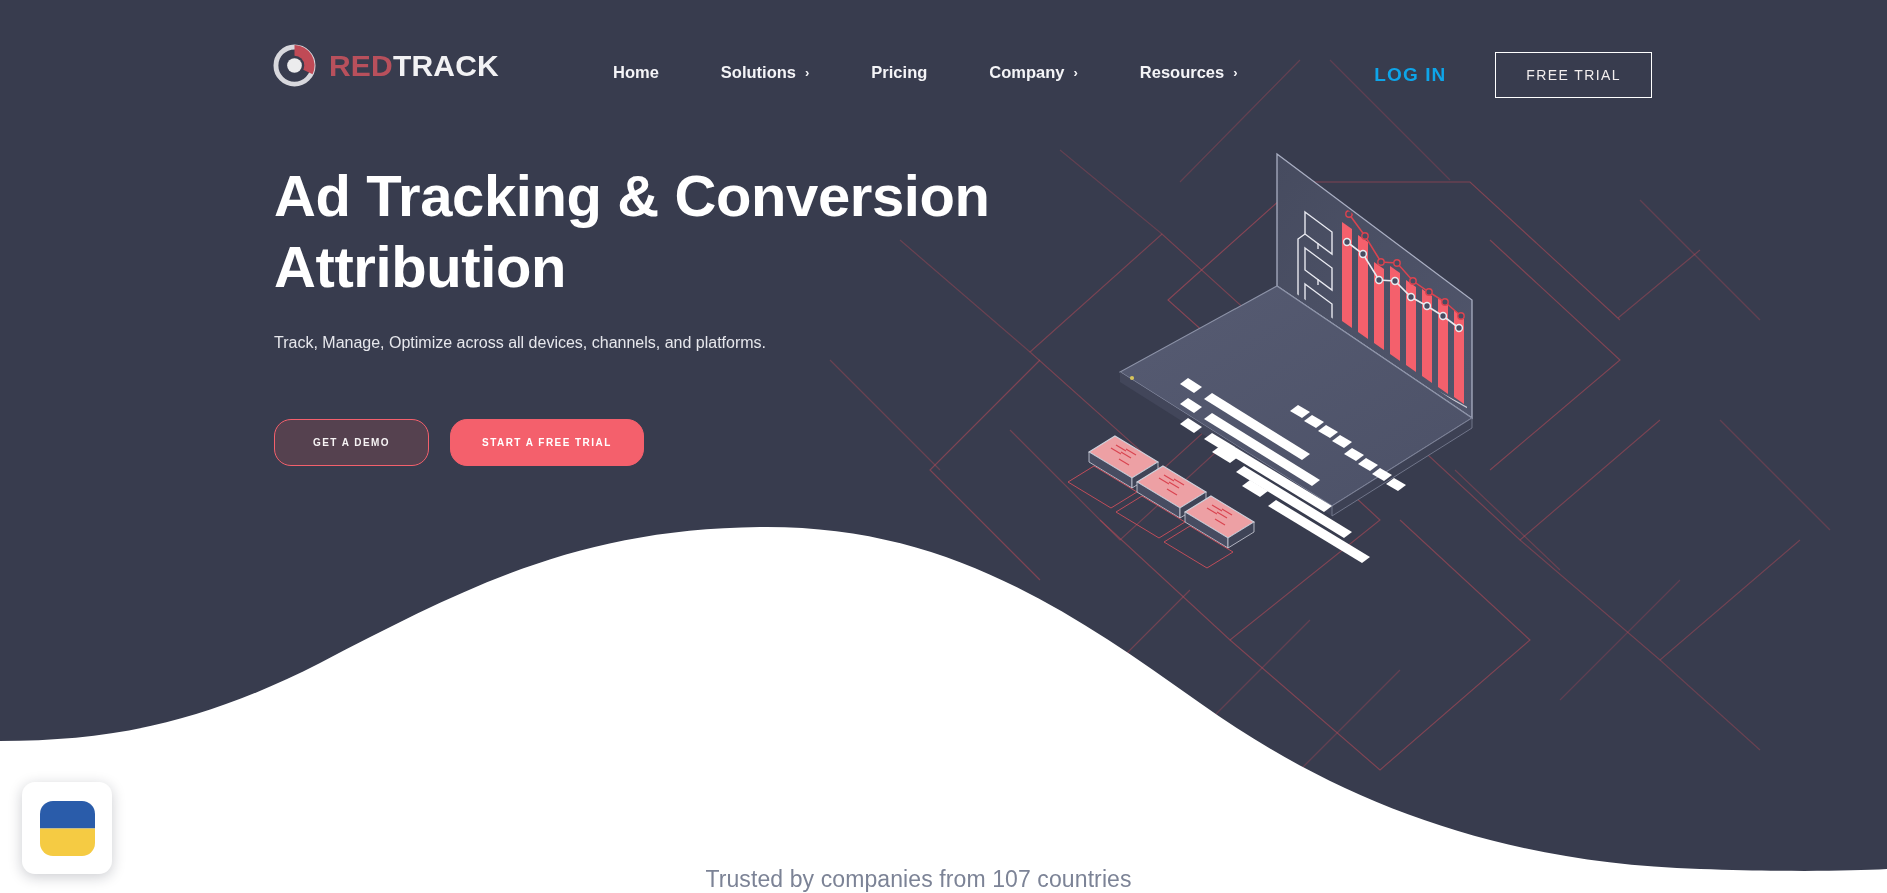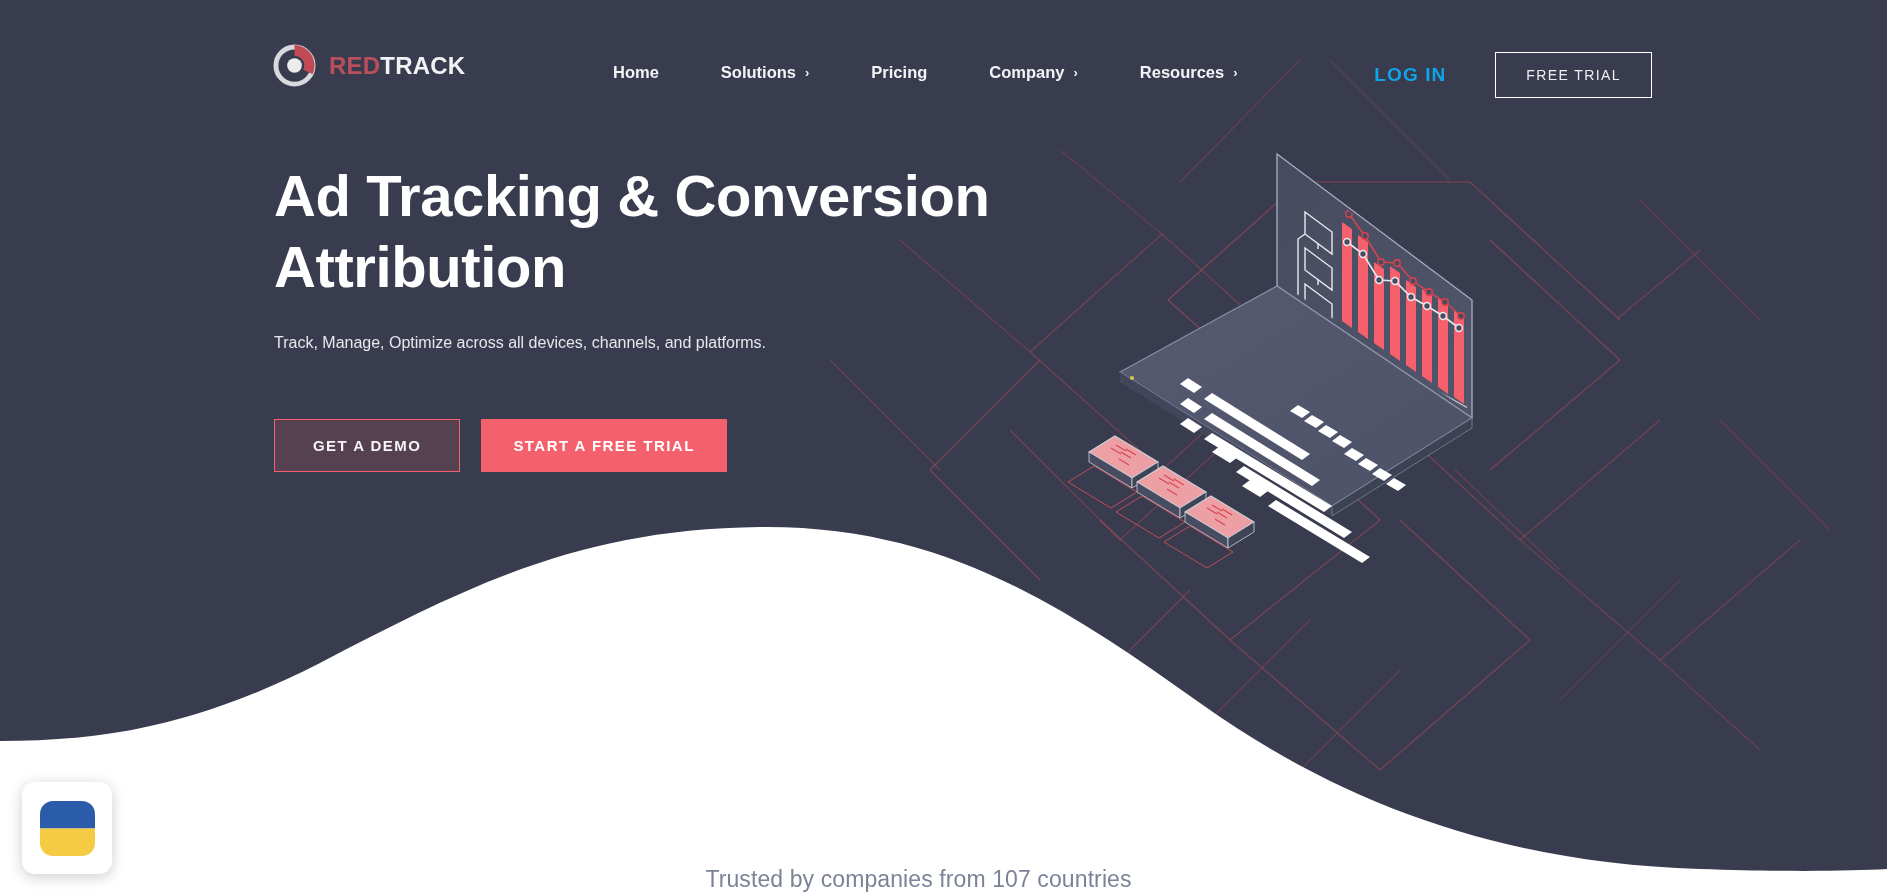--- a/index.html
+++ b/index.html
@@ -22,21 +22,21 @@
   .header {
     position: absolute; left: 0; top: 0; width: 1887px; height: 115px;
     display: flex; align-items: center;
   }
   .logo-wrap {
     position: absolute; left: 273px; top: 44px;
     display: flex; align-items: center; gap: 13px;
   }
   .logo-mark { width: 43px; height: 43px; display: block; }
   .logo-text {
-    font-size: 24px; font-weight: bold; letter-spacing: 0.2px;
+    font-size: 30px; font-weight: bold; letter-spacing: 0.2px;
     font-family: "Liberation Sans", sans-serif;
   }
   .logo-red { color: #b8505c; }
   .logo-white { color: #f2f2f4; }
 
   .nav { position: absolute; left: 613px; top: 55px; display: flex; gap: 0; }
   .nav-item {
     display: flex; align-items: center; gap: 9px;
     color: #f4f4f7; font-size: 16.5px; font-weight: bold;
     padding: 8px 0; margin-right: 62px; cursor: pointer;
@@ -62,23 +62,24 @@
   .hero h1 {
     color: #ffffff; font-size: 58px; line-height: 71px; font-weight: bold;
     letter-spacing: -0.4px; max-width: 790px;
   }
   .hero-sub {
     color: #e6e7ec; font-size: 16px; line-height: 34px; font-weight: normal;
     margin-top: 24px; max-width: 520px;
   }
   .cta-row { display: flex; align-items: center; gap: 21px; margin-top: 59px; }
   .btn {
-    font-size: 15px; font-weight: bold; letter-spacing: 1.45px;
+    font-size: 10px; font-weight: bold; letter-spacing: 1.45px;
     cursor: pointer; white-space: nowrap; text-align: center;
     font-family: "Liberation Sans", sans-serif;
+    border-radius: 17px;
   }
   .btn-demo {
     background: #55414f; border: 1.2px solid #f4606c; color: #f6f3f4;
     padding: 17px 38px;
   }
   .btn-trial {
     background: #f4606c; border: 1.2px solid #f4606c; color: #ffffff;
     padding: 17px 31px;
   }
 

